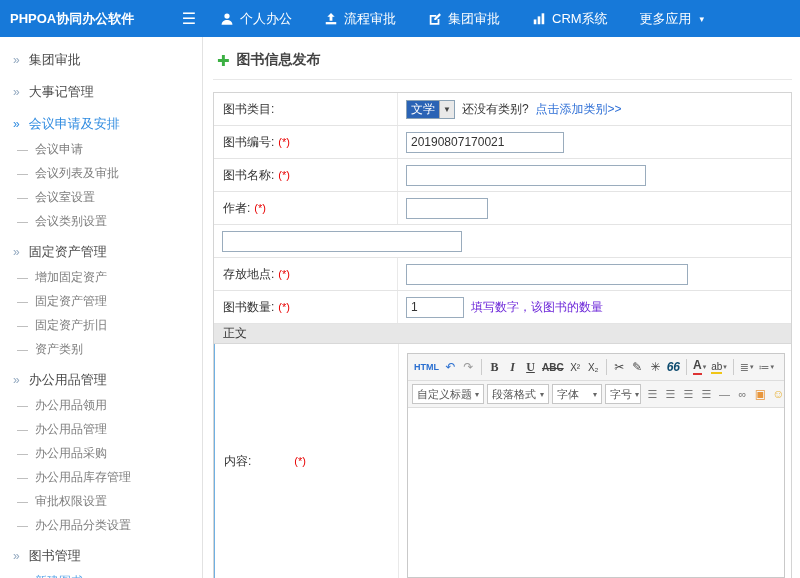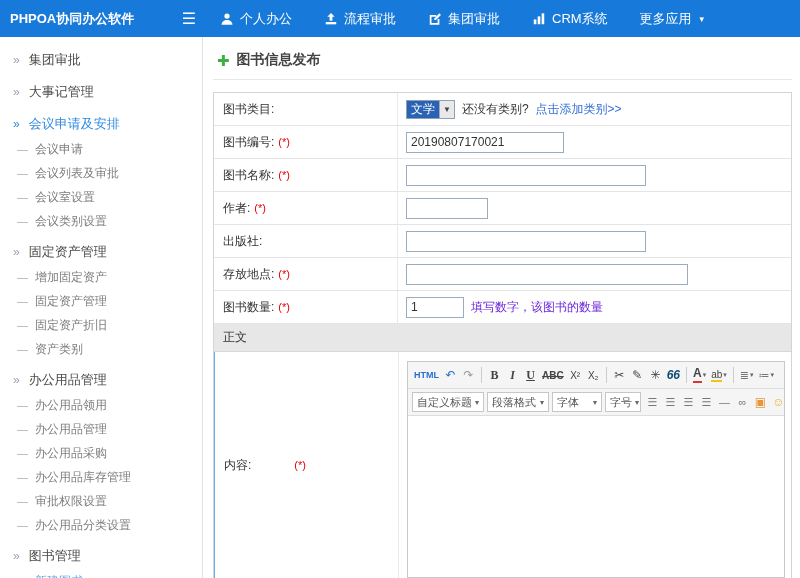--- a/index.html
+++ b/index.html
@@ -43,21 +43,21 @@
   input.txt { height:21px; border:1px solid #9aacbd; font-size:12px; padding:0 4px; font-family:inherit; color:#333; }
   .w158{width:158px;} .w240{width:240px;} .w82{width:82px;} .w282{width:282px;} .w58{width:58px;}
   .hint { color:#6d28d9; }
   .link { color:#2e6fd6; cursor:pointer; text-decoration:none; }
 
   .sel { display:inline-flex; align-items:center; border:1px solid #8ba2b5; background:#fff; height:19px; cursor:pointer; }
   .sel-val { background:#2a63b5; color:#fff; font-size:12px; padding:0 4px; min-width:30px; }
   .sel-arrow { font-size:8px; padding:0 3px; color:#444; background:#e9e9e9; border-left:1px solid #aaa;
     height:100%; display:flex; align-items:center; }
 
-  .section-row { background:#e7e7e7; border-bottom:1px solid #d8d8d8; height:28px; flex:none;
+  .section-row { background:#e7e7e7; border-bottom:1px solid #d8d8d8; height:20px; flex:none;
     display:flex; align-items:center; padding-left:9px; font-size:12px; color:#333; }
 
   .content-row { flex:1; border-bottom:none; align-items:stretch; border-left:2px solid #6fb0e2; margin-left:-1px; overflow:hidden; }
   .content-row .flabel { align-items:center;gap:39px; }
   .content-row .fvalue { padding:9px 6px 0 8px; align-items:stretch; }
 
   
   .editor { flex:1; border:1px solid #c9c9c9; display:flex; flex-direction:column; background:#fff; min-width:0; }
   .toolbar { background:#f5f5f5; border-bottom:1px solid #ddd; display:flex; align-items:center;
     padding:2px 4px; gap:1px; height:27px; flex:none; overflow:hidden; }
@@ -282,23 +282,20 @@
         <div class="flabel">
           <span>作者:</span>
           <span class="star">(*)</span>
         </div>
         <div class="fvalue">
           <input class="txt w82" value="" style="">
         </div>
       </div>
 
       <div class="frow">
-        <div class="flabel">
-          <span>出版社:</span>
-        </div>
         <div class="fvalue">
           <input class="txt w240" value="" style="">
         </div>
       </div>
 
       <div class="frow">
         <div class="flabel">
           <span>存放地点:</span>
           <span class="star">(*)</span>
         </div>

